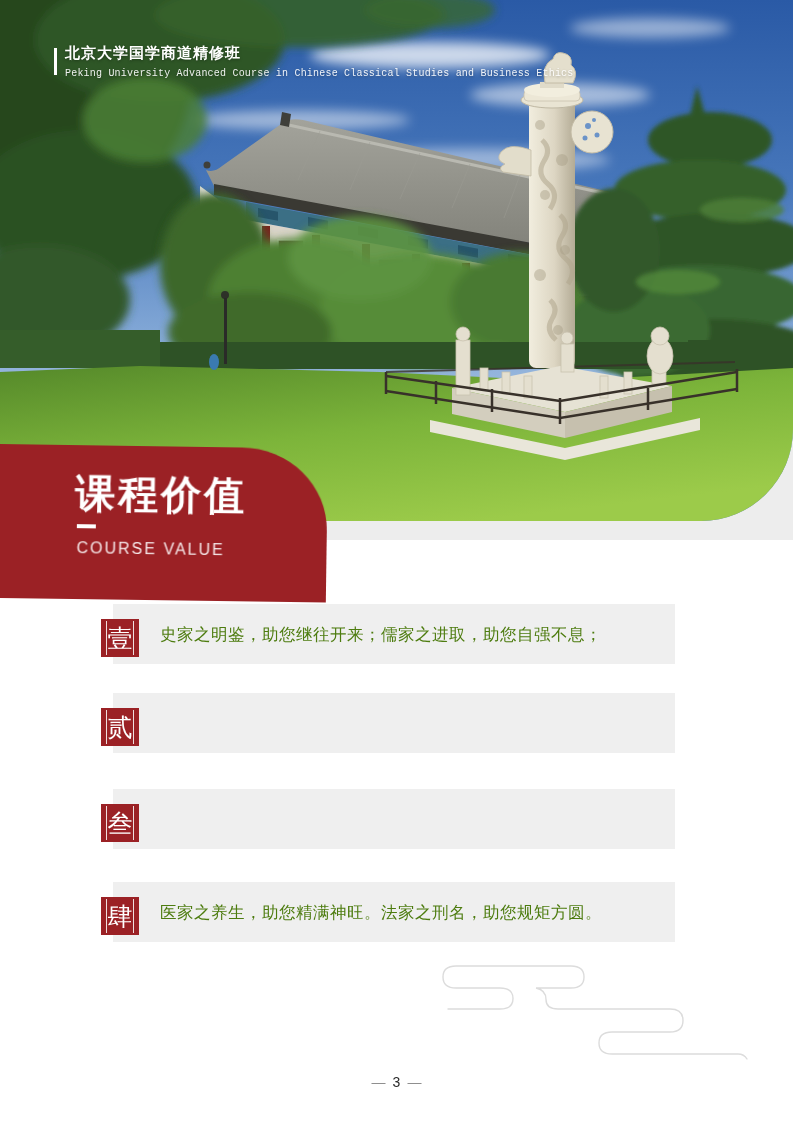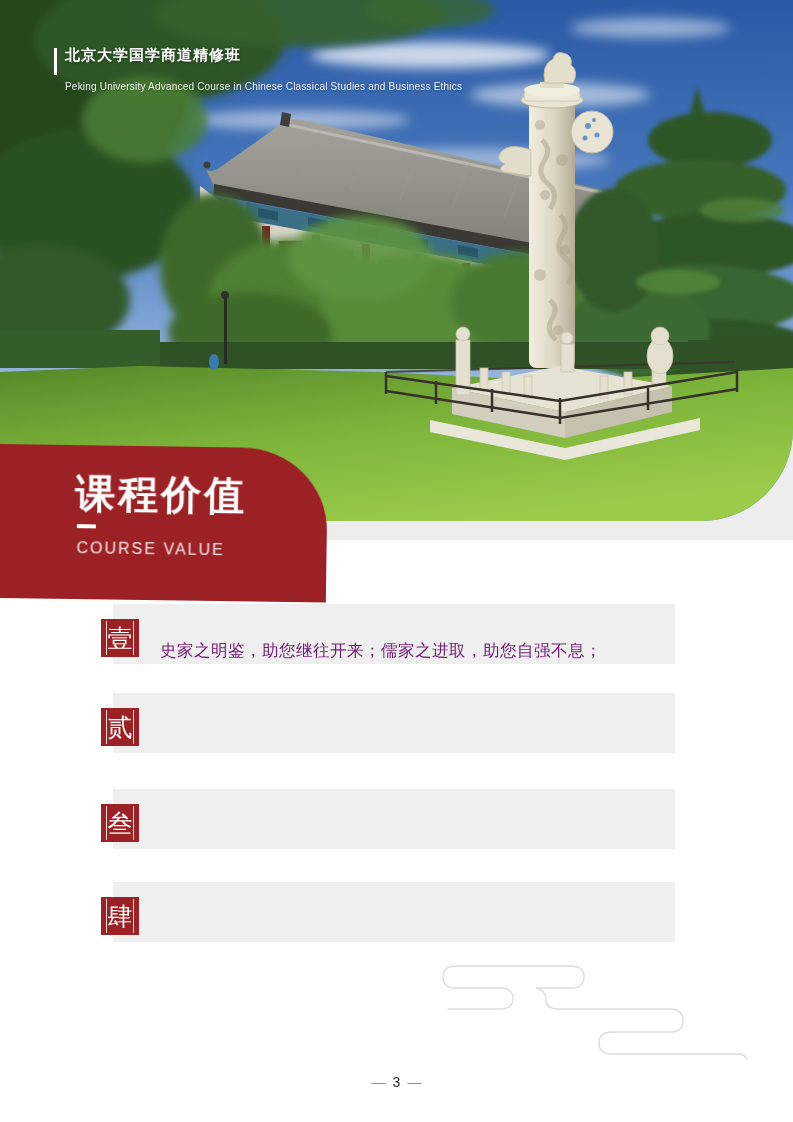--- a/index.html
+++ b/index.html
@@ -5,29 +5,29 @@
   html,body{margin:0;padding:0;background:#ffffff;}
   .page{
     position:relative;width:793px;height:1122px;background:#ffffff;overflow:hidden;
     font-family:"Liberation Sans","DejaVu Sans",sans-serif;
   }
   
   .photo-backdrop{position:absolute;left:0;top:0;width:793px;height:540px;background:#ededed;}
   
   .photo{
     position:absolute;left:0;top:0;width:793px;height:521px;
-    border-bottom-right-radius:92px;overflow:hidden;background:#5b86c4;
+    border-bottom-right-radius:92px;overflow:hidden;background:#5b86c4;font-family:Liberation Mono, monospace;
   }
   .photo svg{display:block;}
   
   .doc-header{position:absolute;left:54px;top:46px;display:flex;align-items:flex-start;}
   .doc-header .vbar{width:3px;height:27px;background:#ffffff;margin-right:8px;margin-top:2px;}
   .doc-header .htxt{color:#ffffff;text-shadow:0 1px 3px rgba(0,0,0,.35);}
   .doc-header .cn{font-size:15px;font-weight:bold;letter-spacing:1px;line-height:18px;}
-  .doc-header .en{font-size:10px;letter-spacing:.2px;opacity:.92;margin-top:17px;line-height:12px;}
+  .doc-header .en{font-size:10px;letter-spacing:.2px;opacity:.92;margin-top:4px;line-height:12px;}
   
   .banner{
     position:absolute;left:-4px;top:444px;width:332px;height:154px;
     background:#9b2125;border-top-right-radius:86px 82px;
     transform:rotate(0.8deg);transform-origin:0 0;
     color:#ffffff;
   }
   .banner .cn{position:absolute;left:80px;top:26px;font-size:40px;font-weight:bold;letter-spacing:3px;line-height:44px;}
   .banner .dash{position:absolute;left:82px;top:79px;width:19px;height:4px;background:#ffffff;}
   .banner .en{position:absolute;left:82px;top:94px;font-size:16px;letter-spacing:2px;color:#f6e9ea;}
@@ -37,22 +37,22 @@
   .item .badge{
     position:absolute;left:0;top:15px;width:38px;height:38px;background:#9b2125;
     display:flex;align-items:center;justify-content:center;
   }
   .item .badge .inner{
     width:26px;height:34px;border-left:1px solid rgba(255,255,255,.85);border-right:1px solid rgba(255,255,255,.85);
     display:flex;align-items:center;justify-content:center;
     color:#ffffff;font-size:25px;font-family:"Liberation Serif","DejaVu Serif",serif;
   }
   .item .text{
-    position:absolute;left:59px;top:16px;height:60px;line-height:60px;
-    font-size:16.5px;color:#701a75;letter-spacing:.5px;white-space:nowrap;
+    position:absolute;left:59px;top:0;height:60px;line-height:60px;
+    font-size:16.5px;color:#4d7c0f;letter-spacing:.5px;white-space:nowrap;
   }
   .item1{top:604px;} .item2{top:693px;} .item3{top:789px;} .item4{top:882px;}
   
   .clouds{position:absolute;left:425px;top:952px;width:325px;height:115px;}
   
   .footer{position:absolute;left:0;top:1074px;width:793px;text-align:center;font-size:14px;}
   .footer .d{color:#8f8f8f;letter-spacing:0;}
   .footer .n{color:#2b2b2b;margin:0 7px;}
 </style>
 </head>
@@ -296,20 +296,21 @@
     <div class="bar"></div>
     <div class="badge">
       <div class="inner">叁</div>
     </div>
   </div>
   <div class="item item4">
     <div class="bar"></div>
     <div class="badge">
       <div class="inner">肆</div>
     </div>
+    <div class="text">医家之养生，助您精满神旺。法家之刑名，助您规矩方圆。</div>
   </div>
 
   <svg class="clouds" viewBox="425 952 325 115" xmlns="http://www.w3.org/2000/svg">
     <path d="M448,1009 H500 Q513,1009 513,998.5 Q513,988 500,988 H456 Q443,988 443,977 Q443,966 456,966 H571 Q584,966 584,977 Q584,988 571,988 H536 Q546,990 546,999.5 Q546,1009 558,1009 H670 Q683,1009 683,1020.5 Q683,1032 670,1032 H612 Q599,1032 599,1043 Q599,1054 612,1054 H738 Q744,1054 747,1059" fill="none" stroke="#dcdcdc" stroke-width="1.4" stroke-linecap="round"></path>
   </svg>
 
   <div class="footer">
     <span class="d">—</span><span class="n">3</span><span class="d">—</span>
   </div>
 

